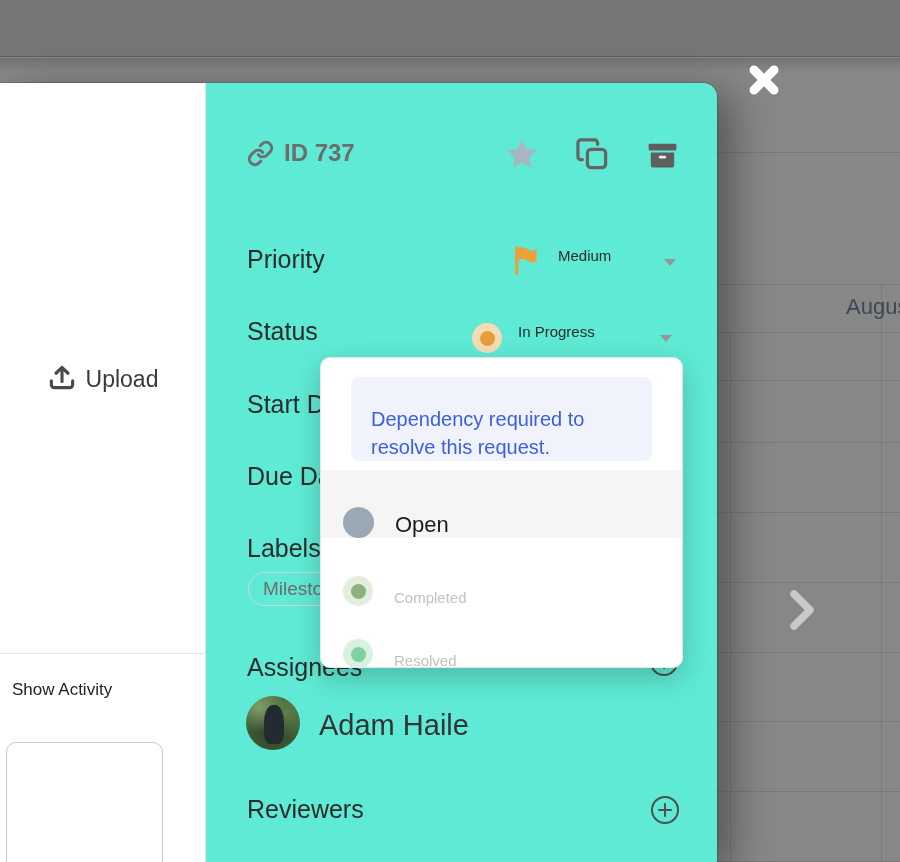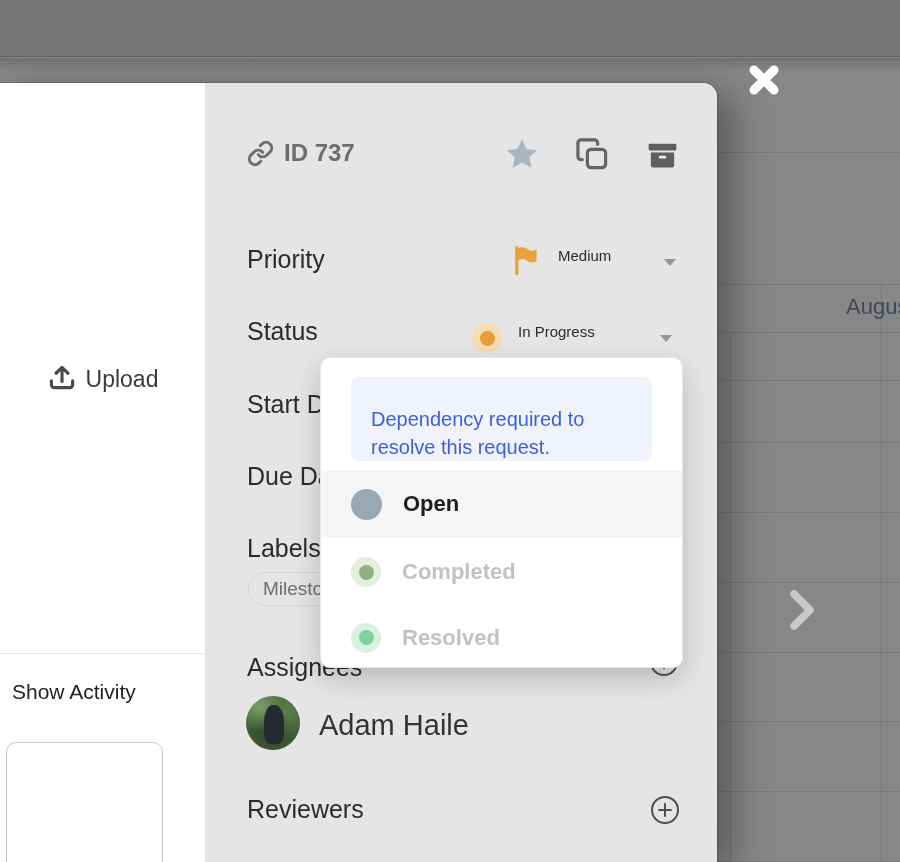--- a/index.html
+++ b/index.html
@@ -20,30 +20,30 @@
                  font-size:22px; color:#3f4753; z-index:1; }
   .chevron-next { position:absolute; left:786px; top:586px; width:32px; height:48px; z-index:2; cursor:pointer; }
 
   .close-btn { position:absolute; left:742px; top:58px; width:44px; height:44px; z-index:3; cursor:pointer; }
 
   
   .modal { position:absolute; left:0; top:83px; width:717px; height:779px; z-index:5;
            display:flex; border-top-right-radius:14px;
            box-shadow:0 0 0 1px rgba(0,0,0,0.15), 14px 10px 40px rgba(0,0,0,0.38); }
   .col-left { position:relative; width:205px; background:#ffffff; }
-  .col-right { position:relative; flex:1; background:#e5e5e5;
+  .col-right { position:relative; flex:1; background:#5eead4;
                border-top-right-radius:14px; border-left:1px solid #e2e2e2; }
 
   
   .upload-row { position:absolute; left:0; top:279px; width:205px; display:flex;
                 justify-content:center; align-items:center; gap:9px; cursor:pointer; }
   .upload-row svg { width:30px; height:30px; }
   .upload-label { font-size:23px; color:#3a3a3a; }
   .left-divider { position:absolute; left:0; top:570px; width:205px; height:1px; background:#e5e5e5; }
-  .show-activity { position:absolute; left:12px; top:597px; font-size:21px; color:#232323; cursor:pointer; }
+  .show-activity { position:absolute; left:12px; top:597px; font-size:17px; color:#232323; cursor:pointer; }
   .comment-box { position:absolute; left:6px; top:659px; width:157px; height:190px;
                  background:#fff; border:1.5px solid #c8c8c8; border-radius:10px; }
 
   
   .link-icon { position:absolute; left:41px; top:57px; width:27px; height:27px; }
   .id-label  { position:absolute; left:78px; top:56px; font-size:24px; font-weight:700; color:#6d6d6d; }
   .hdr-icon  { position:absolute; cursor:pointer; }
   .star-btn    { left:297px; top:53px; width:38px; height:38px; }
   .copy-btn    { left:369px; top:54px; width:35px; height:35px; }
   .archive-btn { left:439px; top:55px; width:35px; height:35px; }
@@ -81,34 +81,34 @@
                    background:#242b30; border-radius:45% 45% 30% 30%; }
   .assignee-name { position:absolute; left:113px; top:626px; font-size:29px; color:#333; }
 
   
   .dropdown { position:absolute; left:320px; top:357px; width:363px; height:311px; z-index:10;
               background:#fff; border:1px solid #e6e6e6; border-radius:10px; overflow:hidden;
               box-shadow:0 10px 28px rgba(0,0,0,0.20); }
   .notice { position:absolute; left:30px; top:19px; width:301px; height:84px;
             background:#f1f3fc; border-radius:8px; padding:28px 20px;
             font-size:20px; line-height:28px; color:#3c5ee0; }
-  .opt { position:absolute; left:0; width:100%; display:flex; align-items:center; padding-left:30px; gap:21px;font-weight:bold; }
+  .opt { position:absolute; left:0; width:100%; display:flex; align-items:flex-end; padding-left:22px; gap:21px; }
   .opt-open { top:112px; height:68px; background:#f5f5f6; cursor:pointer; }
   .opt-completed { top:180px; height:68px; }
   .opt-resolved { top:248px; height:63px; }
   .dot-open { width:31px; height:31px; border-radius:50%; background:#9aa7b5; flex:0 0 auto; }
   .dot-ring { width:30px; height:30px; border-radius:50%; display:flex; align-items:center;
               justify-content:center; flex:0 0 auto; }
   .ring-completed { background:#e4eedc; }
   .ring-resolved  { background:#d8f1e1; }
   .dot-inner { width:15px; height:15px; border-radius:50%; }
   .inner-completed { background:#8fb07f; }
   .inner-resolved  { background:#7fd19d; }
   .opt-label-on  { font-size:22px; color:#1c1c1c; }
-  .opt-label-off { font-size:22px; color:#c2c2c2; }
+  .opt-label-off { font-size:15px; color:#c2c2c2; }
 </style>
 </head>
 <body>
 
 <div class="screen">
 
   <div class="topbar"></div>
   <div class="topbar-shadow"></div>
 
   <div class="grid">

